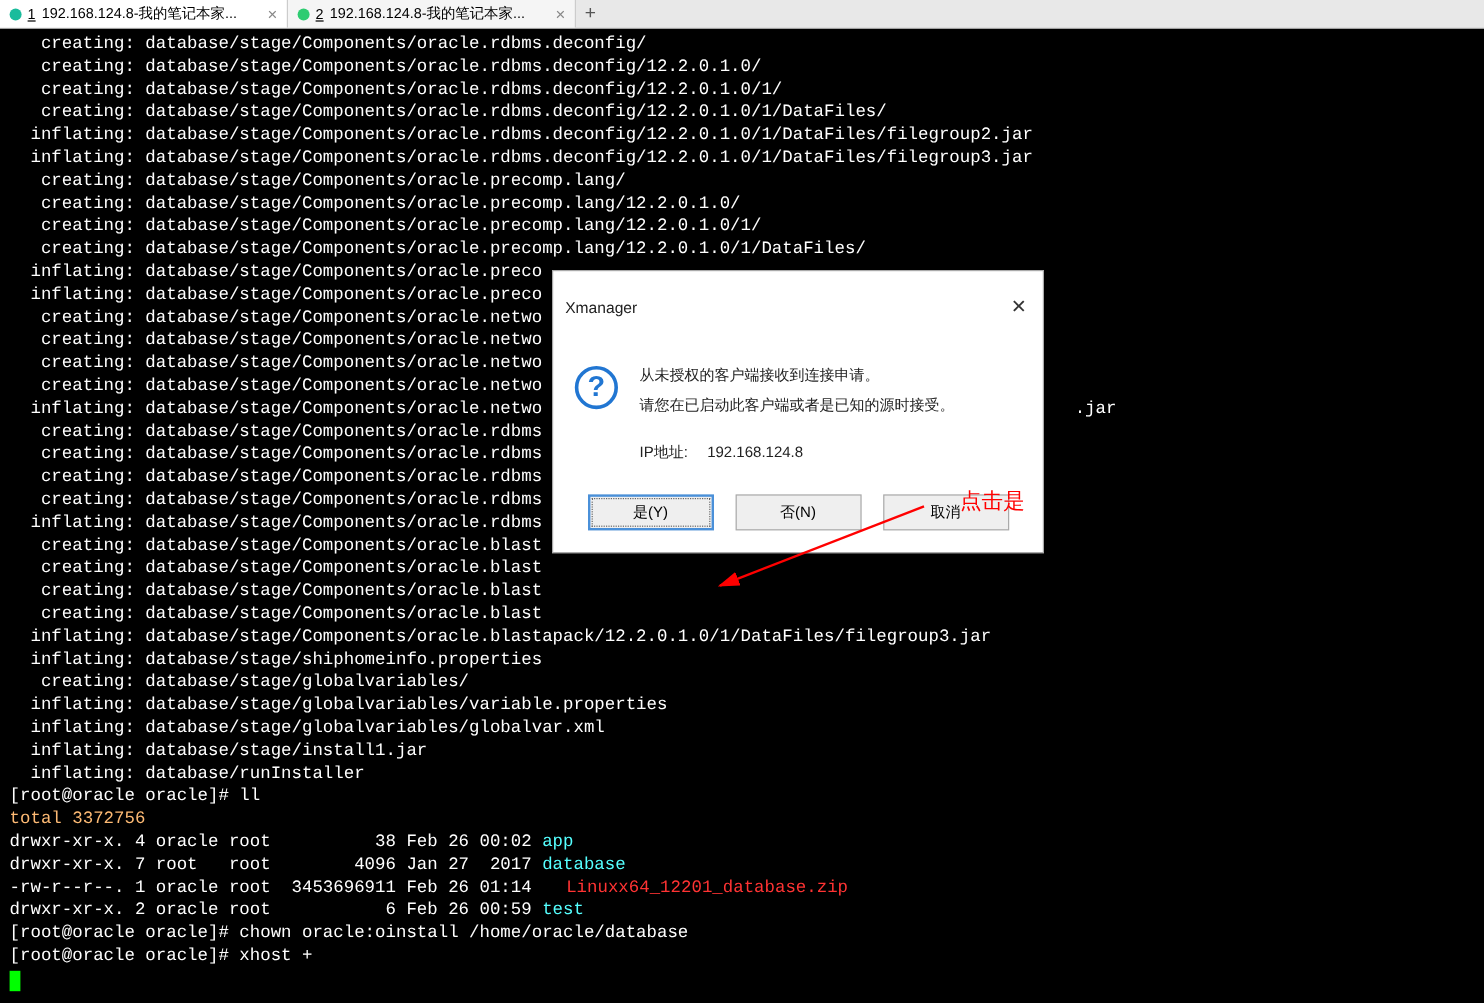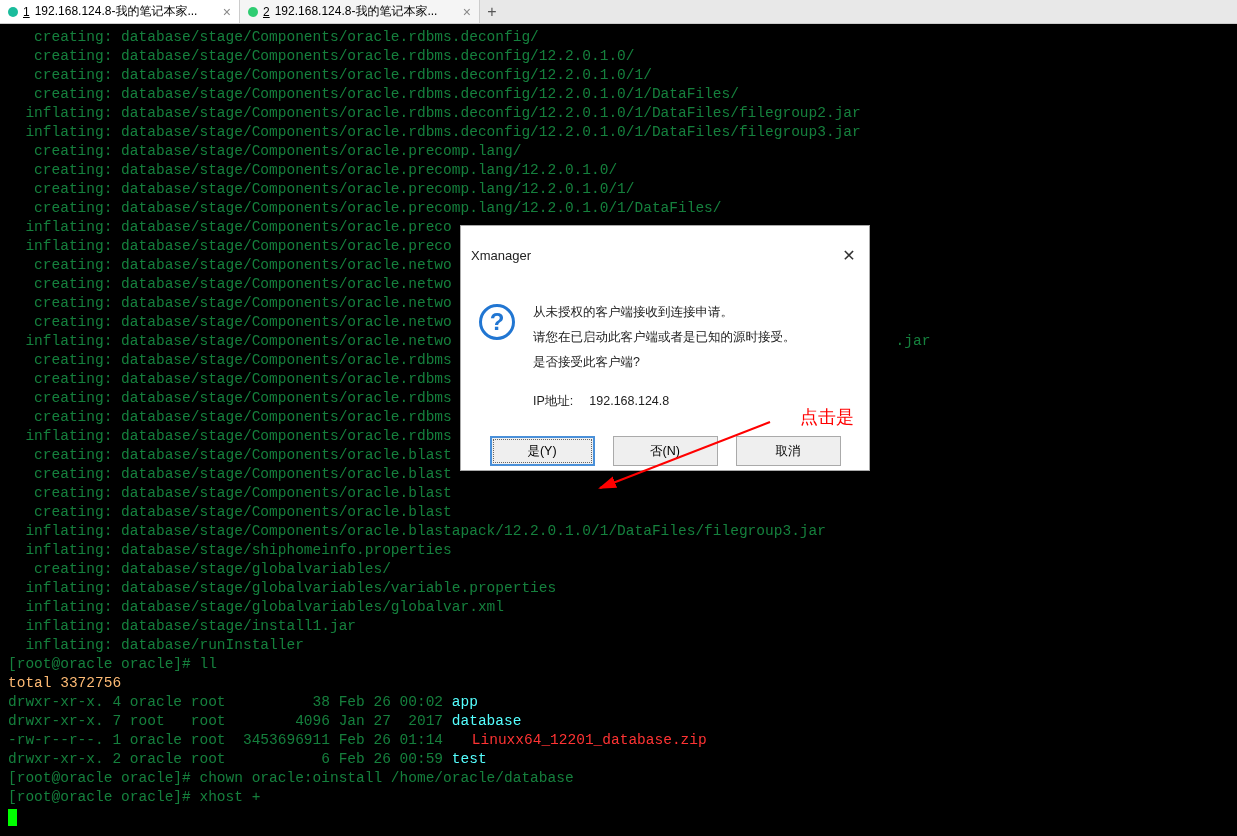--- a/index.html
+++ b/index.html
@@ -48,21 +48,21 @@
   color: #ddd;
   font-family: "Consolas", "Courier New", monospace;
   font-size: 14.5px;
   line-height: 19px;
   padding: 4px 8px;
   white-space: pre;
   height: calc(100% - 24px);
   overflow: hidden;
 }
 .term-line { white-space: pre; }
-.c-white { color: #15803d; }
+.c-white { color: #ffffff; }
 .c-cyan { color: #5ff; }
 .c-yellow { color: #fdba74; }
 .c-red { color: #f33; margin-left: 20px; }
 .cursor {
   display: inline-block;
   width: 9px; height: 17px;
   background: #0f0;
   vertical-align: bottom;
 }
 .dialog {
@@ -99,21 +99,21 @@
   font-size: 24px; font-weight: bold;
   flex-shrink: 0;
   margin-top: 4px;
 }
 .dialog-msg { flex: 1; line-height: 2.0; font-size: 12.5px; }
 .dialog-ip-row { display: flex; gap: 16px; margin-top: 14px; }
 .dialog-buttons {
   display: flex;
   justify-content: center;
   gap: 18px;
-  padding: 12px 18px 4px 18px;
+  padding: 12px 18px 18px 18px;
 }
 .dlg-btn {
   width: 105px; height: 30px;
   background: #efefef;
   border: 1px solid #aaa;
   font-size: 12.5px;
   cursor: pointer;
   font-family: inherit;
 }
 .dlg-btn.focus {
@@ -159,21 +159,20 @@
 <div class="dialog">
   <div class="dialog-title">
     <span>Xmanager</span>
     <span class="dialog-close">✕</span>
   </div>
   <div class="dialog-body">
     <div class="dialog-icon">?</div>
     <div class="dialog-msg">
       <div>从未授权的客户端接收到连接申请。</div>
       <div>请您在已启动此客户端或者是已知的源时接受。</div>
-      <div>是否接受此客户端?</div>
       <div class="dialog-ip-row">
         <span>IP地址:</span>
         <span>192.168.124.8</span>
       </div>
     </div>
   </div>
   <div class="dialog-buttons">
     <button class="dlg-btn focus"><span>是(Y)</span></button>
     <button class="dlg-btn"><span>否(N)</span></button>
     <button class="dlg-btn"><span>取消</span></button>

